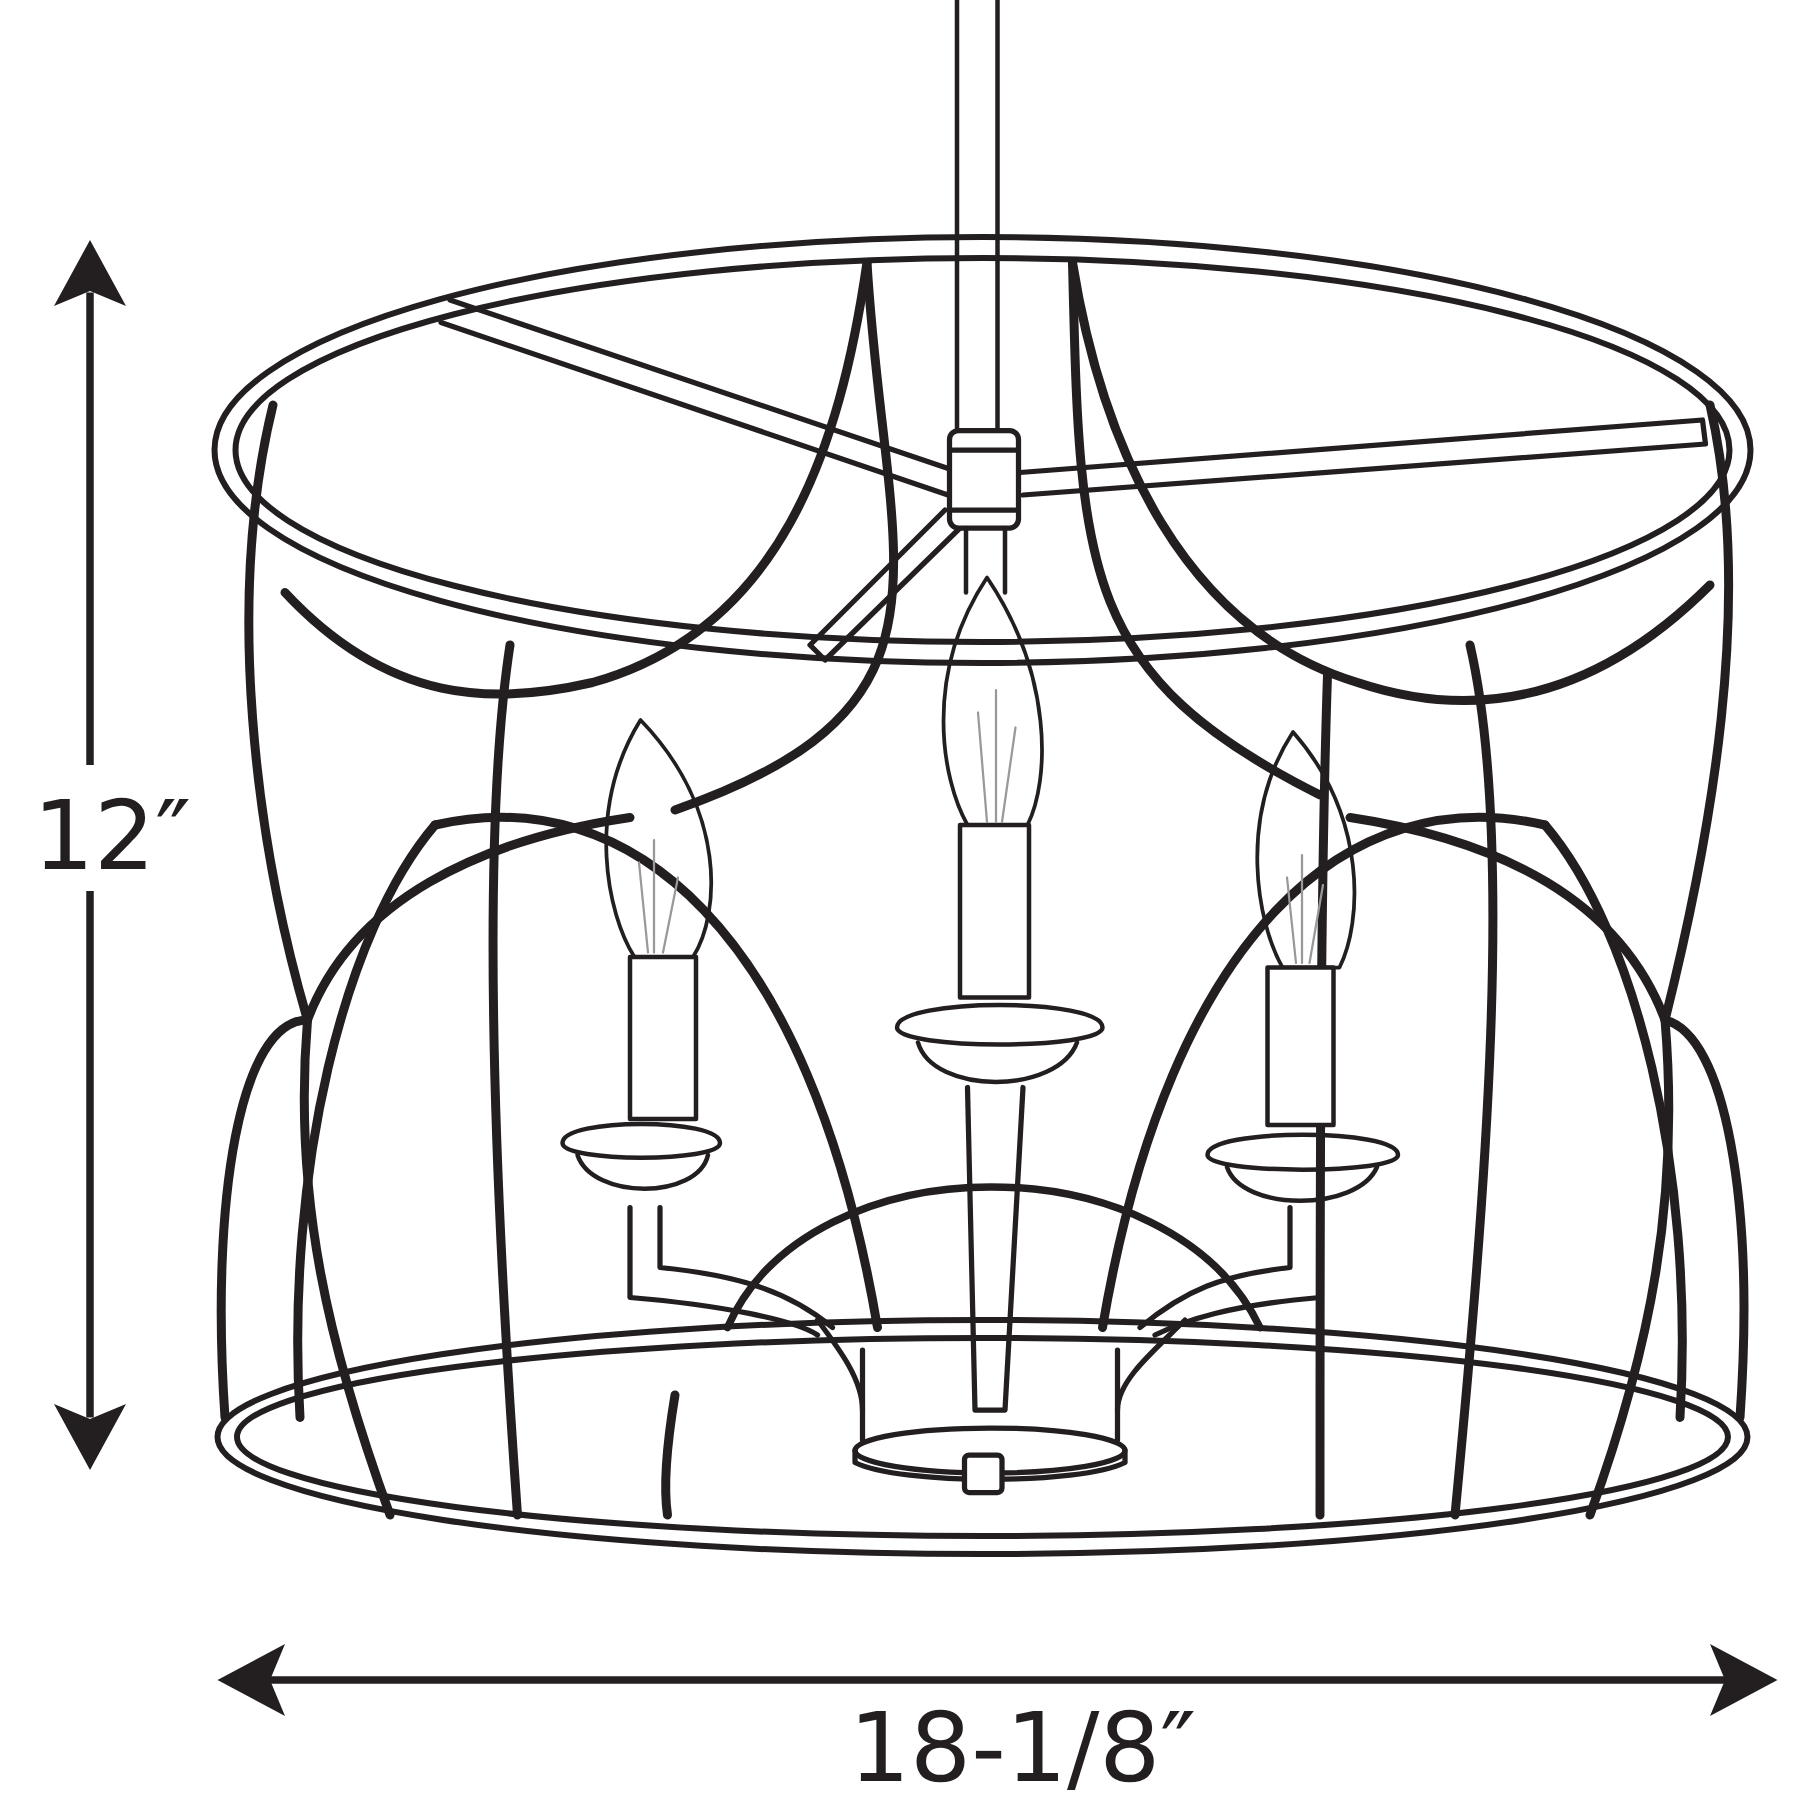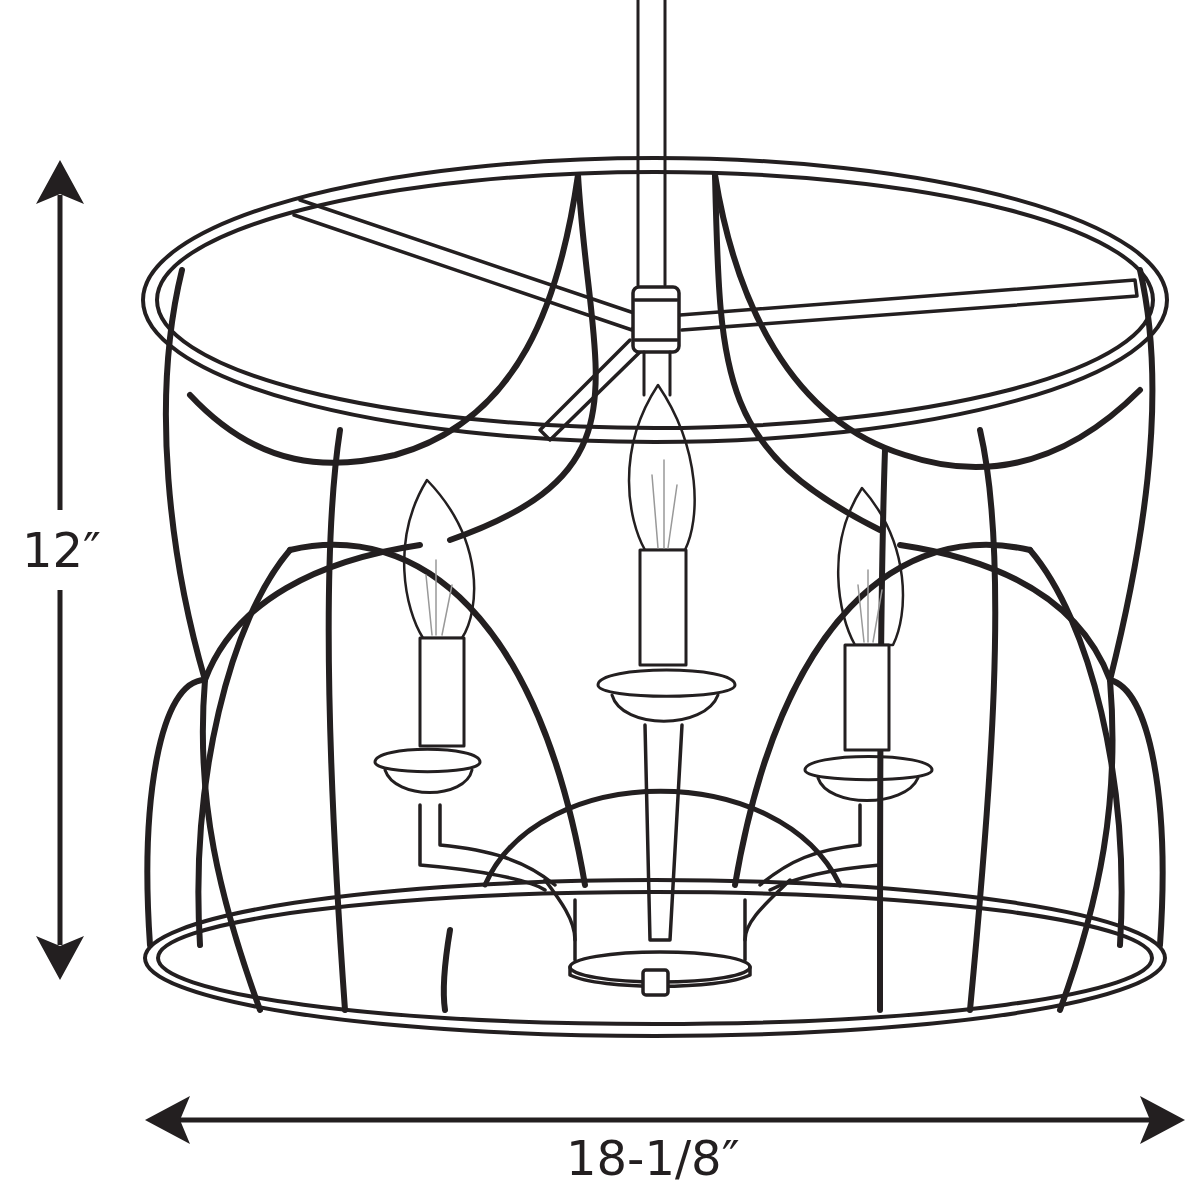--- a/index.html
+++ b/index.html
@@ -1,18 +1,18 @@
 <!DOCTYPE html>
 <html><head>
 <meta charset="utf-8">
 <style>
   html, body { margin:0; padding:0; background:#ffffff; }
   body { width:1200px; height:1200px; position:relative; overflow:hidden; font-family:"DejaVu Sans", sans-serif; }
   #drawing { position:absolute; left:0; top:0; width:1200px; height:1200px; }
-  .dim-label { position:absolute; color:#231f20; font-family:"DejaVu Sans", sans-serif; font-size:48px; background:#fff; line-height:1; }
+  .dim-label { position:absolute; color:#231f20; font-family:"DejaVu Sans", sans-serif; font-size:64px; background:#fff; line-height:1; }
   #label-h { left:22px; top:522px; padding:4px 0; }
   #label-w { left:566px; top:1134px; }
 </style>
 </head>
 <body>
 
 <svg id="drawing" viewBox="0 0 1200 1200" xmlns="http://www.w3.org/2000/svg">
   <defs>
     <marker id="arr" viewBox="0 0 20 20" refX="10" refY="10" markerWidth="20" markerHeight="20" orient="auto-start-reverse" markerUnits="userSpaceOnUse"></marker>
   </defs>

